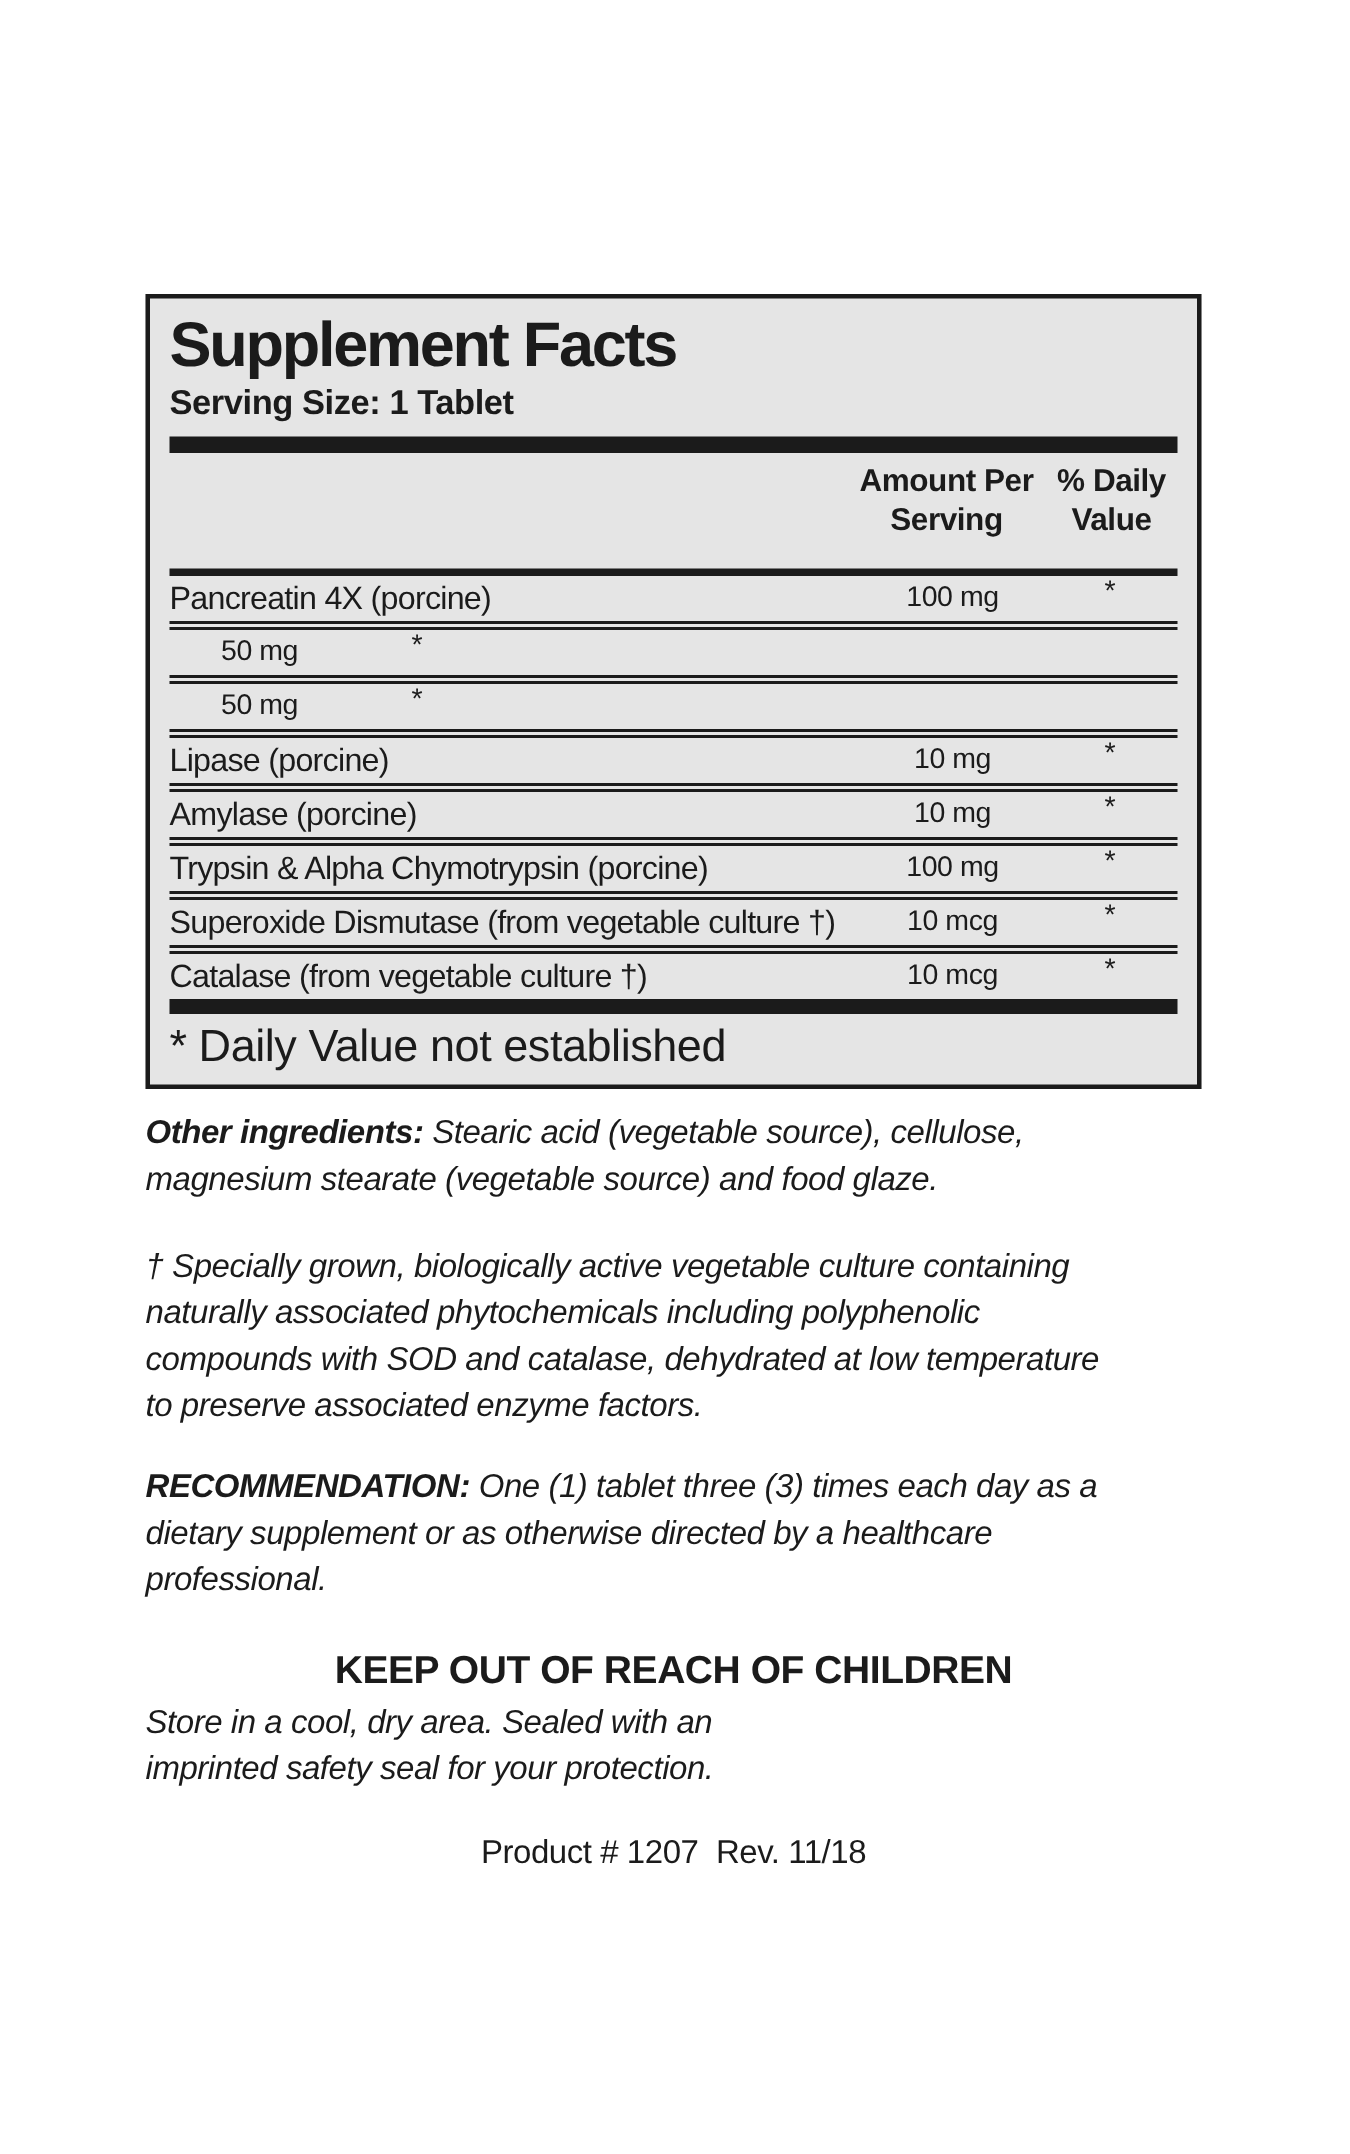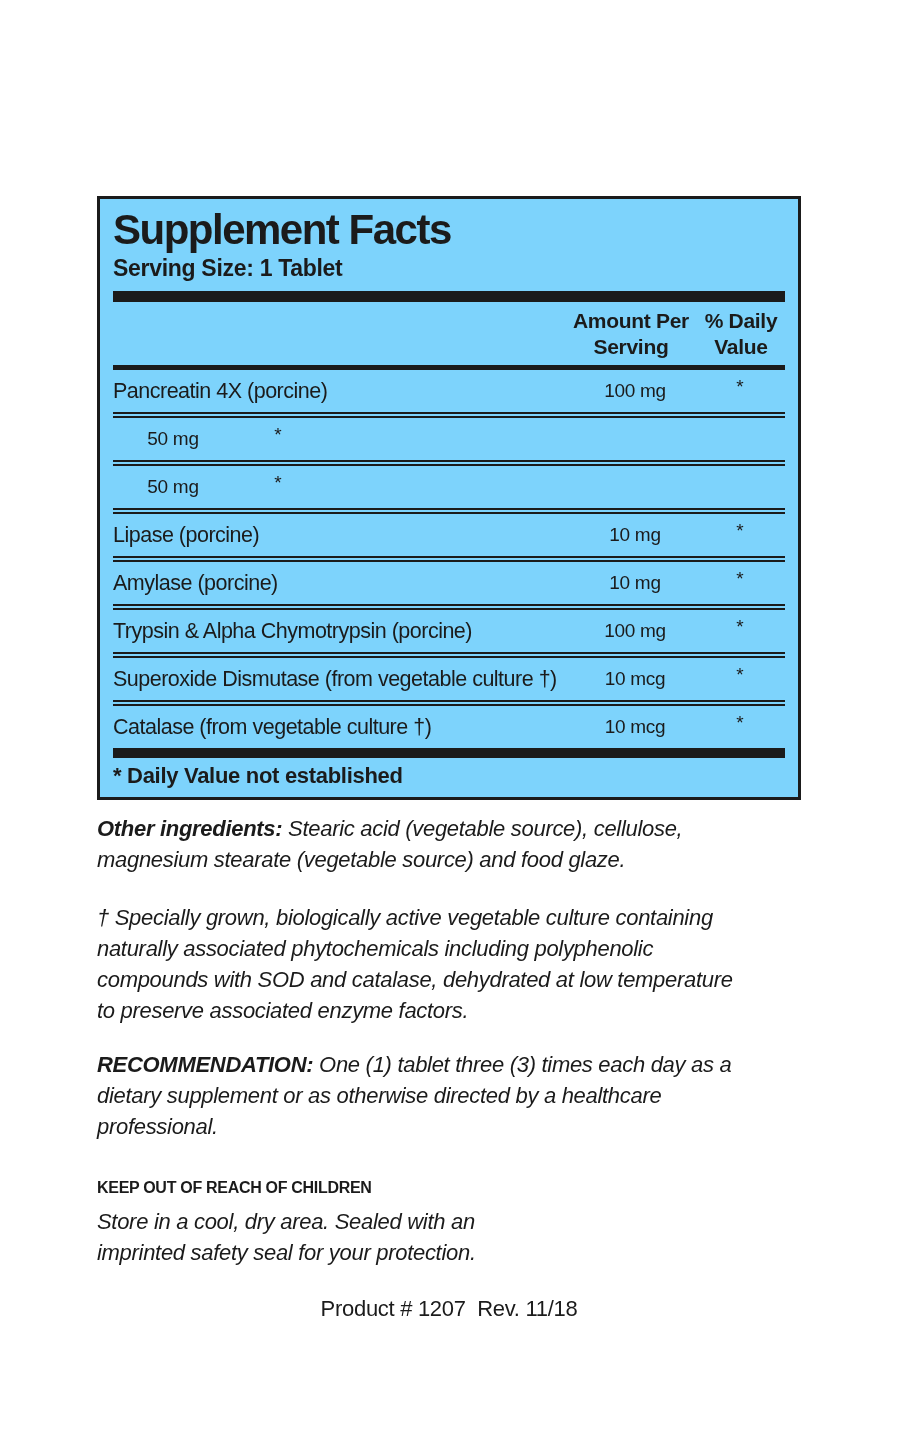--- a/index.html
+++ b/index.html
@@ -19,21 +19,21 @@
   .content{
     position:absolute;
     left:97px;top:196px;
     width:704px;
   }
 
   
   .facts-box{
     border:3px solid var(--ink);
     padding:6px 13px 0 13px;
-    background:#7dd3fc;
+    background:#e5e5e5;
   }
   .panel-title{
     font-size:42px;
     font-weight:bold;
     letter-spacing:-1.5px;
     line-height:1.1;
     padding-top:2px;
   }
   .serving{
     font-size:23px;
@@ -42,38 +42,38 @@
     margin-top:2px;
     margin-bottom:9px;
   }
   .bar{background:var(--ink);width:100%;}
   .bar.thick{height:11px;}
   .bar.thick-bottom{height:10px;}
   .bar.medium{height:5px;}
   .head-row{
     display:flex;
     align-items:flex-end;
-    padding:6px 0 5px 0;
+    padding:6px 0 19px 0;
   }
   .head-row .spacer{flex:1;}
   .hcol{
     font-size:21px;
     font-weight:bold;
     letter-spacing:-0.3px;
     line-height:26px;
     text-align:center;
     white-space:pre-line;
   }
   .hcol.amount{width:132px;}
   .hcol.dv{width:88px;}
 
   .row{
     display:flex;
     align-items:center;
-    height:42px;
+    height:30px;
     overflow:visible;
   }
   .row .nm{
     flex:1;
     font-size:21.5px;
     letter-spacing:-0.5px;
     white-space:nowrap;
   }
   .row .amt{
     width:120px;
@@ -87,22 +87,22 @@
     font-size:19px;
     position:relative;
     top:-4px;
   }
   .divider{
     height:6px;
     border-top:2px solid var(--ink);
     border-bottom:2px solid var(--ink);
   }
   .footnote{
-    font-size:22px;
-    font-weight:bold;
+    font-size:30px;
+    font-weight:normal;
     letter-spacing:-0.3px;
     padding:5px 0 8px 0;
   }
 
   
   .para{
     font-size:22px;
     line-height:31px;
     letter-spacing:-0.3px;
     white-space:pre-line;
@@ -114,23 +114,23 @@
   .p-gluten{
     margin-top:27px;
     text-align:center;
     font-weight:bold;
     font-size:22px;
     letter-spacing:-0.3px;
   }
   .p-reco{margin-top:23px;}
   .p-keepout{
     margin-top:30px;
-    text-align:left;
-    font-weight:bold;
-    font-size:16px;
+    text-align:center;
+    font-weight:bold;
+    font-size:26px;
     letter-spacing:-0.3px;
     line-height:31px;
   }
   .p-store{
     margin-top:3px;
   }
   .p-product{
     margin-top:28px;
     text-align:center;
     font-size:22px;

